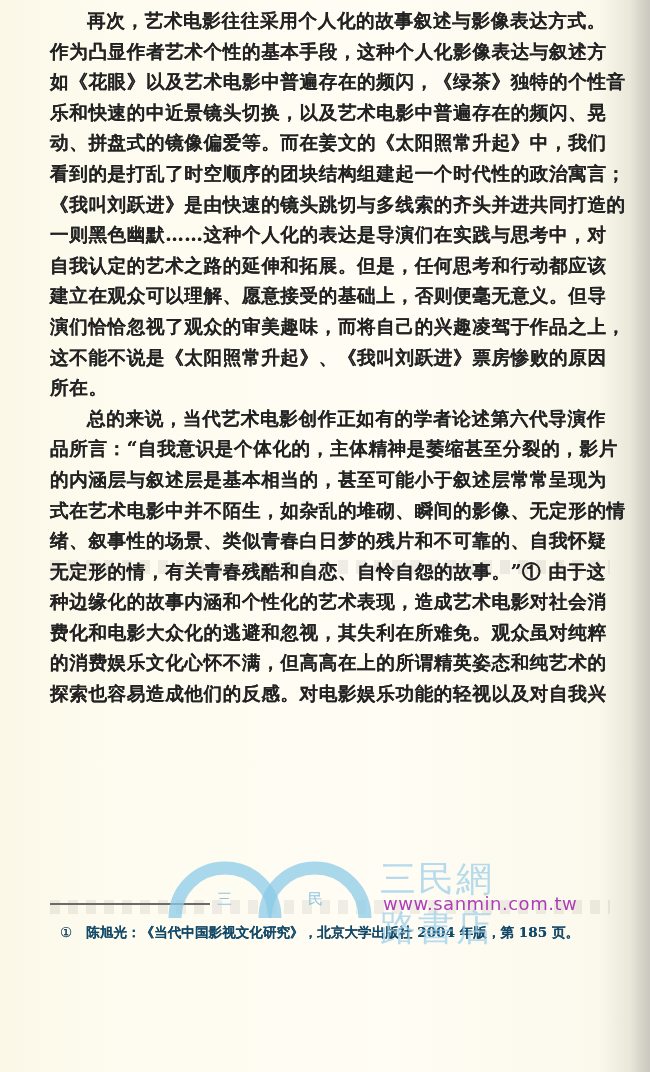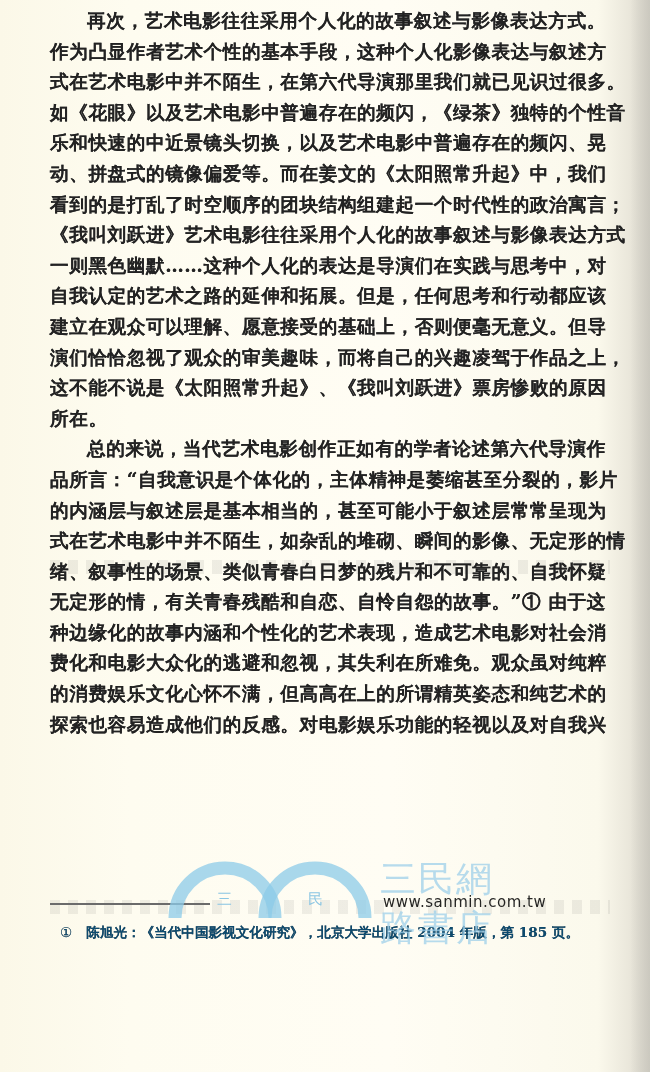--- a/index.html
+++ b/index.html
@@ -31,45 +31,44 @@
   .footnote .mark { margin-right: 14px; font-weight: normal; }
   .bleed { position: absolute; left: 50px; width: 560px; height: 14px; opacity: 0.08;
     background: repeating-linear-gradient(90deg, #333 0 10px, transparent 10px 18px); }
   .watermark { position: absolute; left: 165px; top: 858px; width: 340px; height: 60px; pointer-events: none; }
   .wm-arcs { position: absolute; left: 0; top: 0; }
   .wm-cn {
     position: absolute; left: 215px; top: -3px; font-size: 36px; letter-spacing: 2px;
     color: #9fd0ea; opacity: 0.75; font-family: Liberation Serif, serif; font-weight: normal;
   }
   .wm-url {
-    position: absolute; left: 218px; top: 35px; font-size: 15px; letter-spacing: 0.5px;
-    color: #000000; opacity: 0.85; font-family: "DejaVu Sans", sans-serif;
+    position: absolute; left: 218px; top: 35px; font-size: 18px; letter-spacing: 0.5px;
+    color: #a21caf; opacity: 0.85; font-family: "DejaVu Sans", sans-serif;
   }
   .wm-ch { position: absolute; font-size: 15px; color: #8cc6e3; font-family: "DejaVu Sans", sans-serif; }
   .edge-shadow { position: absolute; right: 0; top: 0; width: 20px; height: 1072px;
     background: linear-gradient(90deg, rgba(200,198,190,0) 0%, rgba(190,188,180,0.5) 100%); }
 </style>
 </head>
 <body>
 
 <div class="page">
 
   <div class="bleed" style="top:560px"></div>
   <div class="bleed" style="top:900px"></div>
 
   <div class="body-text">
 
     <span class="line indent">再次，艺术电影往往采用个人化的故事叙述与影像表达方式。</span>
     <span class="line">作为凸显作者艺术个性的基本手段，这种个人化影像表达与叙述方</span>
-    <span class="line">式在艺术电影中并不陌生，在第六代导演那里我们就已见识过很多。</span>
     <span class="line">如《花眼》以及艺术电影中普遍存在的频闪，《绿茶》独特的个性音</span>
     <span class="line">乐和快速的中近景镜头切换，以及艺术电影中普遍存在的频闪、晃</span>
     <span class="line">动、拼盘式的镜像偏爱等。而在姜文的《太阳照常升起》中，我们</span>
     <span class="line">看到的是打乱了时空顺序的团块结构组建起一个时代性的政治寓言；</span>
-    <span class="line">《我叫刘跃进》艺术电影往往采用个人化的故事叙述与影像表达方式</span>
+    <span class="line">《我叫刘跃进》是由快速的镜头跳切与多线索的齐头并进共同打造的</span>
     <span class="line">一则黑色幽默……这种个人化的表达是导演们在实践与思考中，对</span>
     <span class="line">自我认定的艺术之路的延伸和拓展。但是，任何思考和行动都应该</span>
     <span class="line">建立在观众可以理解、愿意接受的基础上，否则便毫无意义。但导</span>
     <span class="line">演们恰恰忽视了观众的审美趣味，而将自己的兴趣凌驾于作品之上，</span>
     <span class="line">这不能不说是《太阳照常升起》、《我叫刘跃进》票房惨败的原因</span>
     <span class="line last">所在。</span>
 
     <span class="line indent">总的来说，当代艺术电影创作正如有的学者论述第六代导演作</span>
     <span class="line">品所言：“自我意识是个体化的，主体精神是萎缩甚至分裂的，影片</span>
     <span class="line">的内涵层与叙述层是基本相当的，甚至可能小于叙述层常常呈现为</span>

